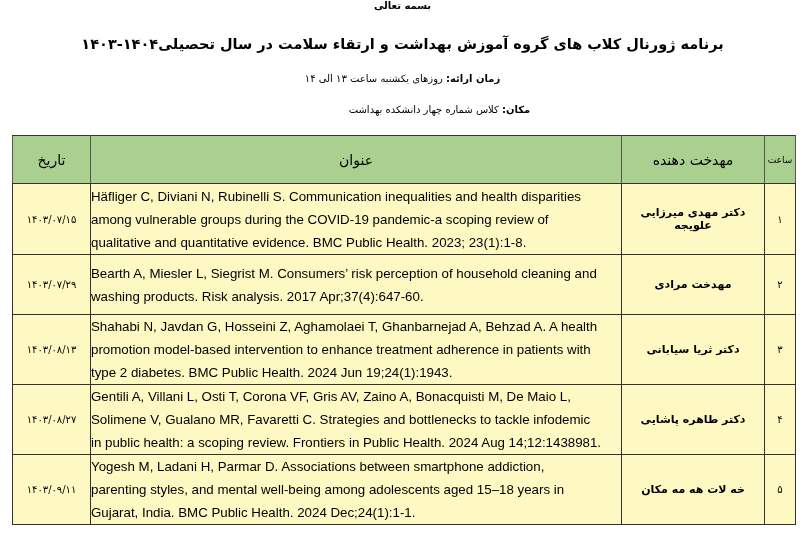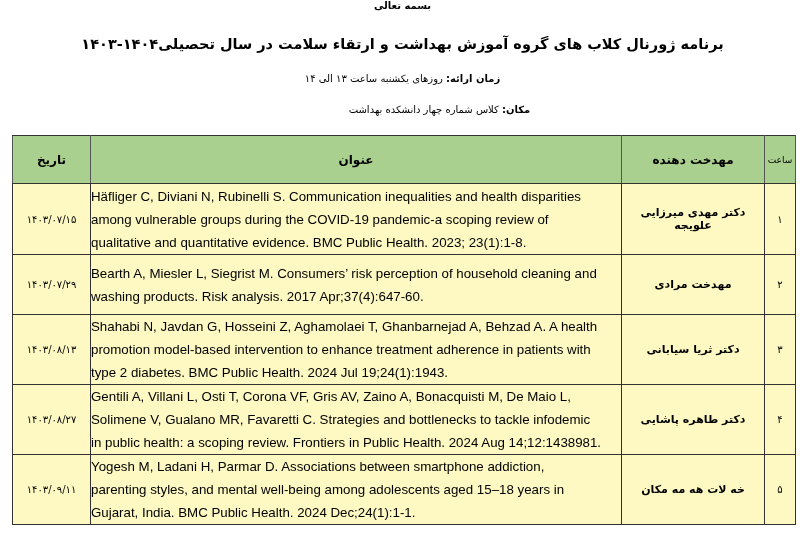--- a/index.html
+++ b/index.html
@@ -19,22 +19,22 @@
 
     table.schedule {
       position: absolute; left: 12px; top: 135px;
       border-collapse: collapse; table-layout: fixed;
       width: 783px; direction: ltr;
     }
     table.schedule td, table.schedule th {
       border: 1px solid #333; padding: 0; vertical-align: middle;
     }
     table.schedule th {
-      background: #a9d08e; height: 47px; font-weight: bold;
-      font-size: 12px; text-align: center; direction: rtl;
+      background: #a9d08e; height: 47px; font-weight: normal;
+      font-size: 14px; text-align: center; direction: rtl;
       border-left-color: #555; border-right-color: #555;
     }
     table.schedule th.rownum-h { font-size: 9px; font-weight: normal; }
     table.schedule td { background: #fef9c3; }
     td.date { text-align: center; font-size: 10px; direction: rtl; }
     td.ref {
       font-family: "Liberation Sans", sans-serif; font-size: 13.3px;
       line-height: 23px; padding: 0 4px 0 6px; text-align: left;
     }
     td.presenter { text-align: center; font-size: 11px; font-weight: bold; direction: rtl; }
@@ -85,21 +85,21 @@
           <div>washing products. Risk analysis. 2017 Apr;37(4):647-60.</div>
         </td>
       <td class="presenter">مهدخت مرادی</td>
       <td class="num">۲</td>
     </tr>
     <tr style="height:69px">
       <td class="date">۱۴۰۳/۰۸/۱۳</td>
       <td class="ref">
           <div>Shahabi N, Javdan G, Hosseini Z, Aghamolaei T, Ghanbarnejad A, Behzad A. A health</div>
           <div>promotion model-based intervention to enhance treatment adherence in patients with</div>
-          <div>type 2 diabetes. BMC Public Health. 2024 Jul 19;24(1):1943.</div>
+          <div>type 2 diabetes. BMC Public Health. 2024 Jun 19;24(1):1943.</div>
         </td>
       <td class="presenter">دکتر ثریا سیابانی</td>
       <td class="num">۳</td>
     </tr>
     <tr style="height:70px">
       <td class="date">۱۴۰۳/۰۸/۲۷</td>
       <td class="ref">
           <div>Gentili A, Villani L, Osti T, Corona VF, Gris AV, Zaino A, Bonacquisti M, De Maio L,</div>
           <div>Solimene V, Gualano MR, Favaretti C. Strategies and bottlenecks to tackle infodemic</div>
           <div>in public health: a scoping review. Frontiers in Public Health. 2024 Aug 14;12:1438981.</div>

